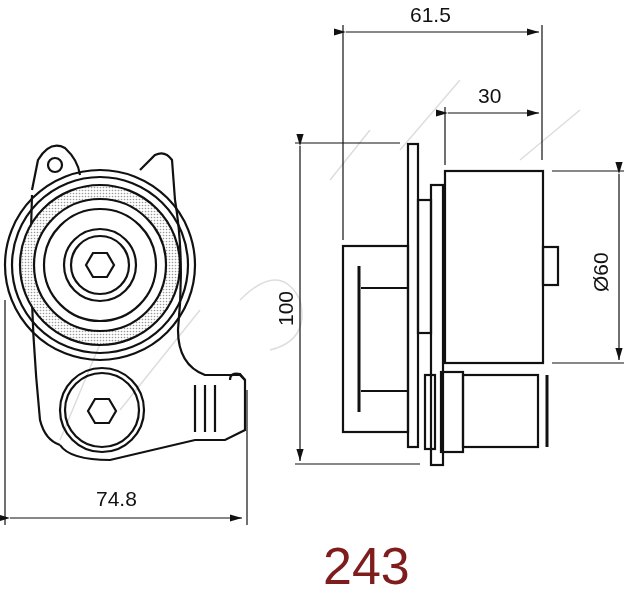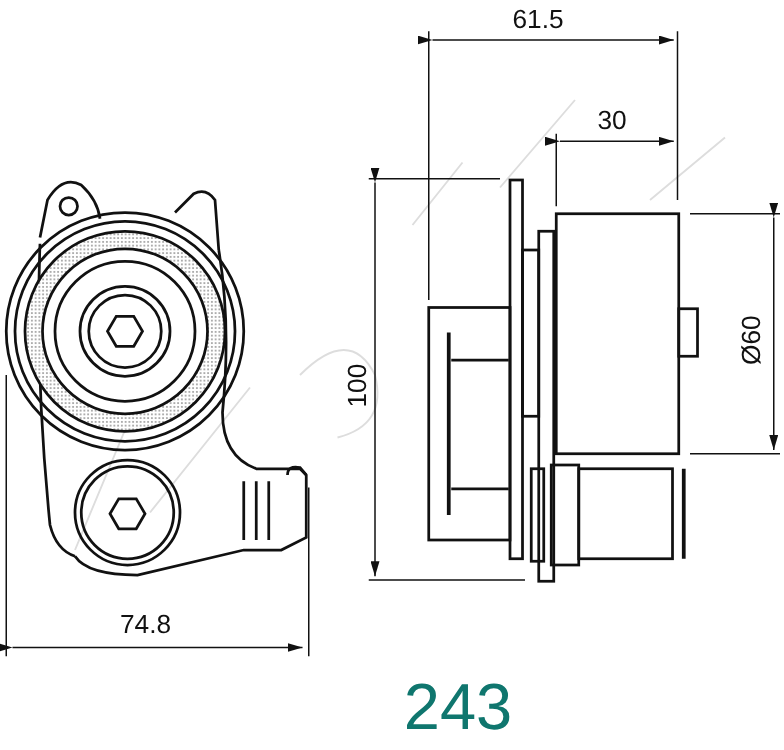--- a/index.html
+++ b/index.html
@@ -1,19 +1,19 @@
 <!DOCTYPE html>
 <html><head>
   <meta charset="utf-8">
   <style>
     html, body { margin: 0; padding: 0; background: #ffffff; }
     body { width: 627px; height: 600px; position: relative; overflow: hidden; font-family: "Liberation Sans", sans-serif; }
     svg { position: absolute; left: 0; top: 0; }
     .dim-text { font-family: "Liberation Sans", sans-serif; fill: #111; }
-    .part-number { position: absolute; left: 323px; top: 540px; font-size: 52px; color: #0f766e; font-family: "Liberation Sans", sans-serif; line-height: 1; }
+    .part-number { position: absolute; left: 323px; top: 540px; font-size: 52px; color: #7f1d1d; font-family: "Liberation Sans", sans-serif; line-height: 1; }
   </style>
 </head>
 <body>
 
 <svg width="627" height="600" viewBox="0 0 627 600">
   <defs>
     <pattern id="dots" width="3" height="3" patternUnits="userSpaceOnUse">
       <rect width="3" height="3" fill="#fff"></rect>
       <circle cx="1.5" cy="1.5" r="0.8" fill="#999"></circle>
     </pattern>

